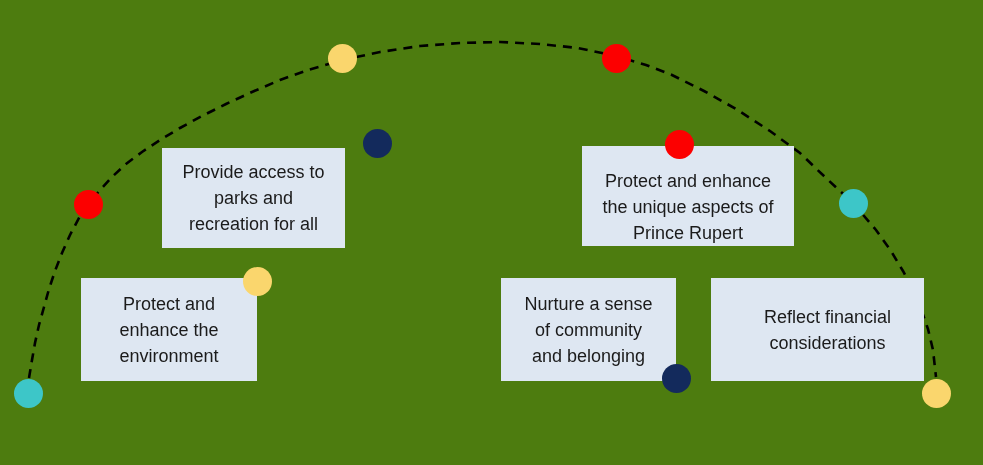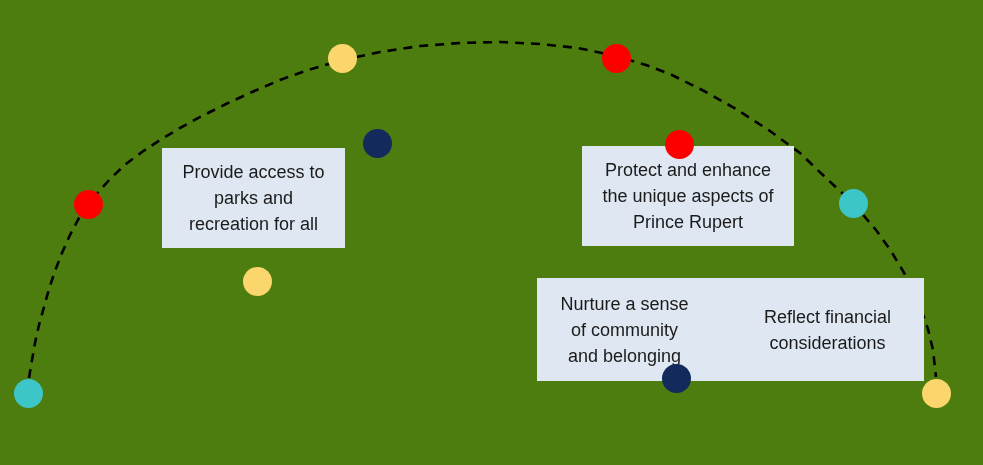--- a/index.html
+++ b/index.html
@@ -67,29 +67,34 @@
       L 933 350 L 936 377"></path>
   </svg>
 
   <div class="gbox" style="left:162px; top:148px; width:183px; height:100px;">
     <span>Provide access to
 parks and
 recreation for all</span>
   </div>
 
 
-  <div class="gbox" style="left:582px; top:146px; width:212px; height:100px;">
+  <div class="gbox" style="left:582px; top:146px; width:212px; height:100px;align-items:flex-end;">
     <span>Protect and enhance
 the unique aspects of
 Prince Rupert</span>
   </div>
 
+  <div class="gbox" style="left:81px; top:278px; width:176px; height:103px;">
+    <span>Protect and
+enhance the
+environment</span>
+  </div>
 
 
-  <div class="gbox" style="left:501px; top:278px; width:175px; height:103px;margin-left:36px;">
+  <div class="gbox" style="left:501px; top:278px; width:175px; height:103px;">
     <span>Nurture a sense
 of community
 and belonging</span>
   </div>
 
   <div class="gbox" style="left:711px; top:278px; width:193px; height:103px;padding-left:20px;">
     <span>Reflect financial
 considerations</span>
   </div>
 

